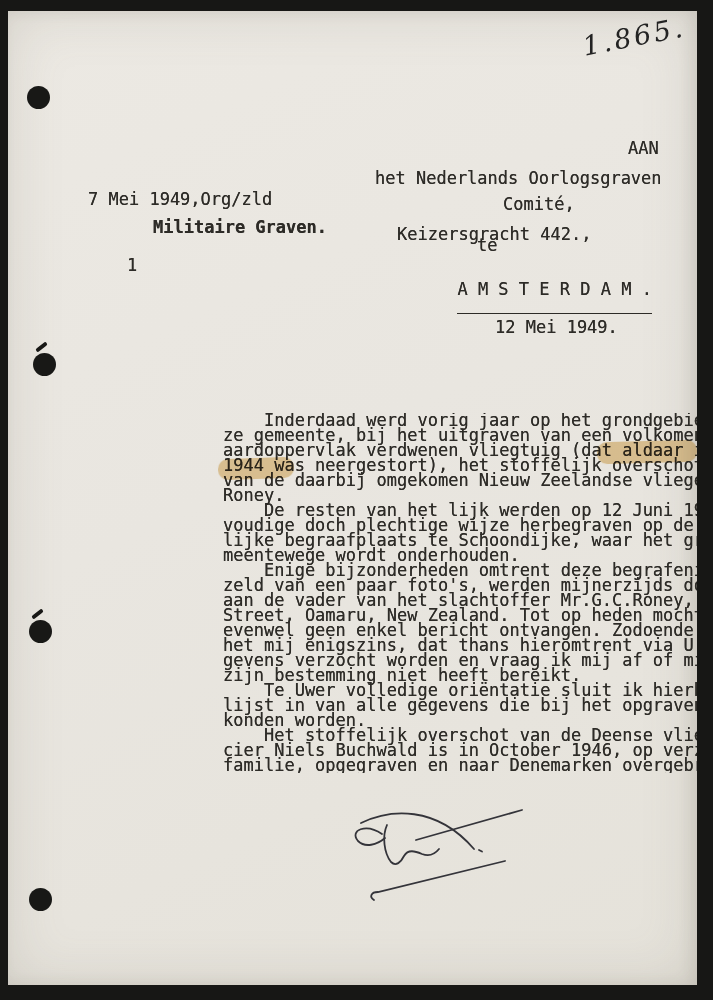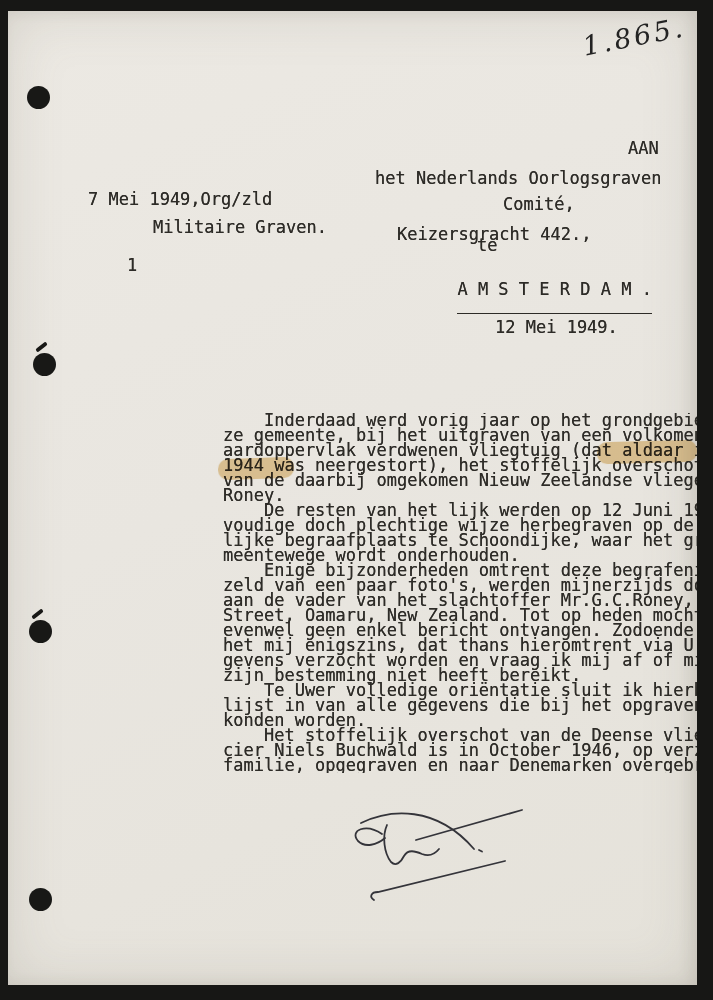--- a/index.html
+++ b/index.html
@@ -41,21 +41,21 @@
     <div class="type" style="left:620px;top:130px;">AAN</div>
     <div class="type" style="left:367px;top:160px;">het Nederlands Oorlogsgraven</div>
     <div class="type" style="left:495px;top:186px;">Comité,</div>
     <div class="type" style="left:389px;top:216px;">Keizersgracht 442.,</div>
     <div class="type" style="left:469px;top:227px;">te</div>
     <div class="type" style="left:388px;top:256px;">
       <span class="amsterdam">A M S T E R D A M .</span>
     </div>
 
     <div class="type" style="left:80px;top:181px;">7 Mei 1949,Org/zld</div>
-    <div class="type" style="left:145px;top:209px;">Militaire Graven.</div>
+    <div class="type" style="left:145px;top:209px;font-weight:bold;">Militaire Graven.</div>
     <div class="type" style="left:119px;top:247px;">1</div>
 
     <div class="type" style="left:487px;top:309px;">12 Mei 1949.</div>
 
     <pre class="type" style="left:214px;top:401px;width:475px;margin:1px;overflow:hidden;
          font-family:'DejaVu Sans Mono',monospace;">    Inderdaad werd vorig jaar op het grondgebied van de
 ze gemeente, bij het uitgraven van een volkomen onder h
 aardoppervlak verdwenen vliegtuig (dat aldaar in Octobe
 1944 was neergestort), het stoffelijk overschot gevonde
 van de daarbij omgekomen Nieuw Zeelandse vlieger G.J.

